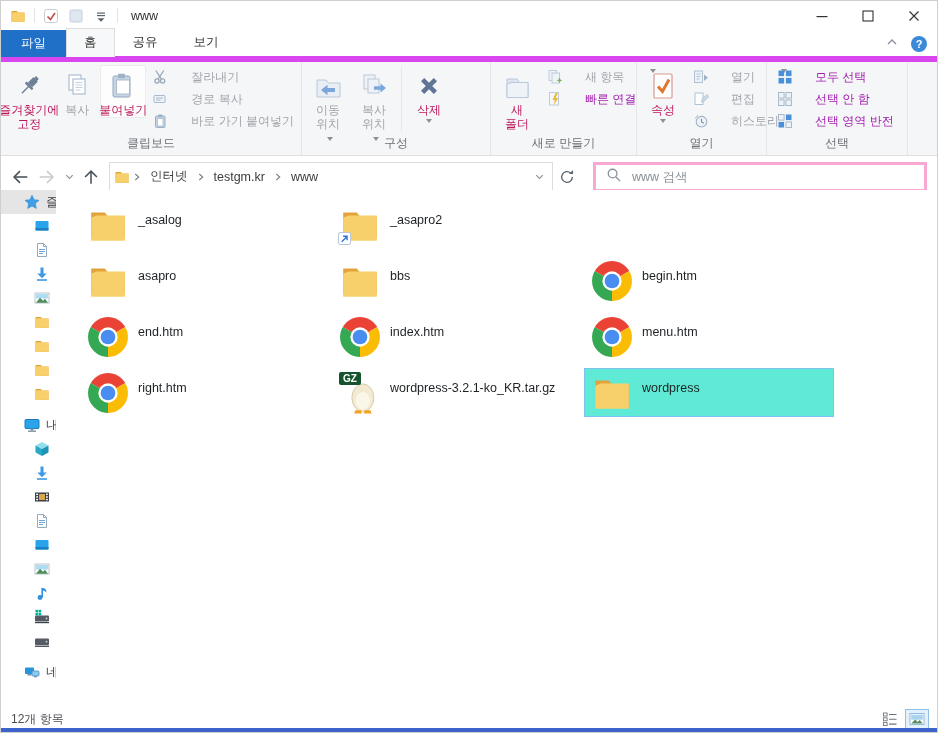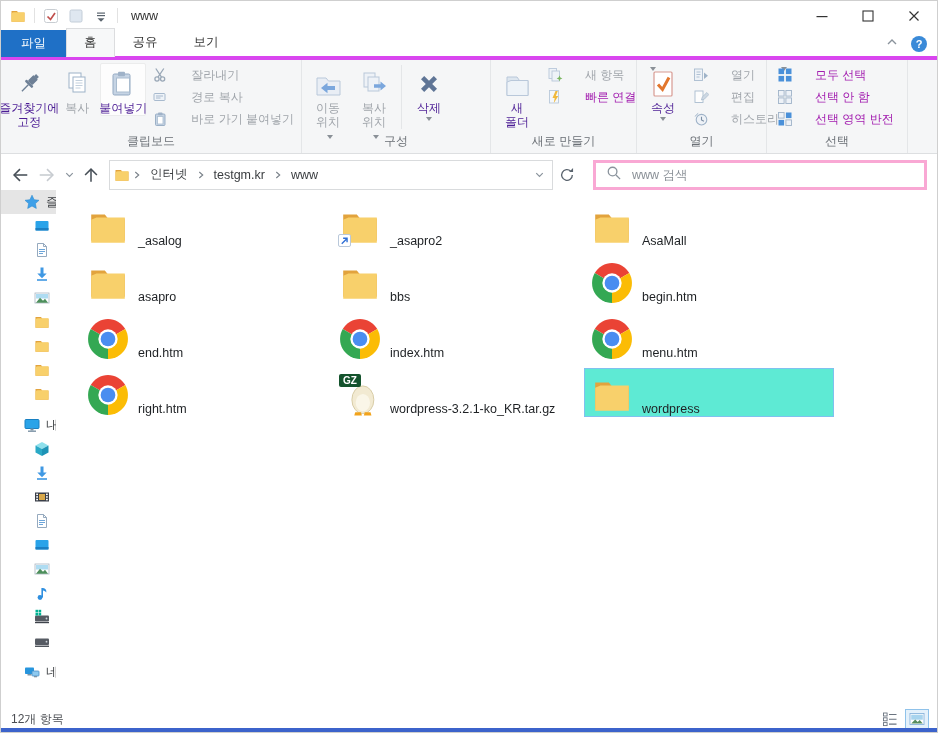--- a/index.html
+++ b/index.html
@@ -7,38 +7,38 @@
     font-family:"Liberation Sans",sans-serif;font-size:12px;color:#3c4043;
     overflow:hidden;border:1px solid #cfcfcf;box-sizing:border-box;}
   
   .titlebar{height:29px;display:flex;align-items:center;padding-left:8px;gap:7px;background:#fff;}
   .qicon{display:flex;align-items:center;justify-content:center;width:18px;height:18px;}
   .qat-sep{width:1px;height:15px;background:#e2e2e2;}
   .title{margin-left:6px;font-size:12.5px;color:#333;}
   .wincontrols{margin-left:auto;display:flex;height:100%;}
   .wc{width:46px;height:100%;display:flex;align-items:center;justify-content:center;}
   
-  .tabrow{height:26px;display:flex;align-items:flex-end;background:#fff;border-bottom:4px solid #d946ef;}
+  .tabrow{height:26px;display:flex;align-items:flex-end;background:#fff;border-bottom:6px solid #d946ef;}
   .tab{padding:5px 17px 5px;font-size:12.5px;color:#333;margin-bottom:-1px;border:1px solid transparent;}
   .tab.primary{background:#1f70c6;color:#fff;padding:5px 20px;border:none;}
   .tab.active{background:#f7f8f9;border:1px solid #dcdddf;border-bottom:1px solid #f6f7f8;}
   .tabrow-right{margin-left:auto;display:flex;align-items:center;gap:12px;padding:0 10px 4px 0;}
   .helpbtn{width:16px;height:16px;border-radius:50%;background:#3a8ad8;color:#fff;font-weight:bold;
     font-size:11px;display:flex;align-items:center;justify-content:center;}
   
   .ribbon{position:relative;height:93px;background:#f5f6f7;border-bottom:1px solid #dddfe1;display:flex;}
   .rgroup{position:relative;border-right:1px solid #e4e6e8;box-sizing:border-box;padding-top:3px;flex:none;}
   .g0{width:301px}.g1{width:189px}.g2{width:146px}.g3{width:130px}.g4{width:141px}
   .gbody{display:flex;align-items:flex-start;height:70px;padding:0 3px;}
   .glabel{position:absolute;bottom:3px;left:0;right:0;text-align:center;color:#6a6f75;font-size:12px;}
   .bigbtn{display:flex;flex-direction:column;align-items:center;padding:3px 5px 0;border:1px solid transparent;
     border-radius:2px;min-width:34px;}
   .bigbtn.highlight{background:#fdfdfd;border-color:#ebecec;}
   .bicon{height:34px;display:flex;align-items:center;justify-content:center;}
-  .blabel{font-size:12px;line-height:14px;text-align:center;color:#4c1d95;white-space:nowrap;}
+  .blabel{font-size:12px;line-height:14px;text-align:center;color:#be185d;white-space:nowrap;}
   .disabled .blabel,.disabled .slabel{color:#a0a5ab;}
   .smallcol{display:flex;flex-direction:column;padding-top:4px;margin-left:3px;}
   .smallbtn{display:flex;height:22px;gap:22px;padding:0 4px;white-space:nowrap;}
   .slabel{font-size:12px;color:#a21caf;}
   .vsep{width:1px;background:#e4e6e8;height:64px;margin:2px 4px 0;flex:none;}
   .caret{display:inline-block;width:0;height:0;border-left:3.5px solid transparent;
     border-right:3.5px solid transparent;border-top:4px solid #8a9097;margin-left:4px;vertical-align:middle;}
   .caret-row{height:8px;display:flex;align-items:center;justify-content:center;}
   
   .navbar{height:41px;display:flex;align-items:center;padding:0 10px 0 6px;gap:1px;border-bottom:1px solid #ececec;background:#fff;}
@@ -52,21 +52,21 @@
     flex:1;margin-left:12px;padding:0 10px;box-sizing:border-box;}
   .searchbox input{border:none;outline:none;flex:1;font-family:inherit;font-size:12.5px;color:#555;}
   .searchbox input::placeholder{color:#8a9097;opacity:1;}
   
   .sidebar{position:absolute;top:189px;left:0;width:55px;height:518px;overflow:hidden;background:#fff;}
   .sbitem{display:flex;align-items:center;height:24px;gap:6px;white-space:nowrap;font-size:12.5px;color:#3a3d40;}
   .sbitem.sel{background:#e5e5e5;}
   .ind1{padding-left:23px}.ind2{padding-left:33px}
   .gap{margin-top:7px}
   .content{position:absolute;left:55px;top:189px;right:0;height:518px;background:#fff;}
-  .fileitem{position:absolute;width:250px;height:49px;display:flex;align-items:flex-end;
+  .fileitem{position:absolute;width:250px;height:49px;display:flex;align-items:flex-start;
     padding:3px 0 0 6px;box-sizing:border-box;border:1px solid transparent;}
   .fileitem.sel{border-color:#7fc1ef;background:#5eead4;}
   .ficon{width:42px;height:42px;position:relative;flex:none;}
   .fname{margin:9px 0 0 9px;font-size:12.5px;color:#1e2124;white-space:nowrap;}
   .shortcut-badge{position:absolute;left:-1px;bottom:1px;width:13px;height:13px;background:#fff;
     border:1px solid #b9c8da;border-radius:2px;box-sizing:border-box;display:flex;align-items:center;justify-content:center;}
   
   .statusbar{position:absolute;left:0;right:0;top:707px;height:22px;display:flex;align-items:center;
     padding-left:10px;font-size:12px;color:#4a4d52;background:#fff;}
   .viewbtns{margin-left:auto;display:flex;margin-right:8px;gap:3px;}
@@ -682,27 +682,20 @@
         <div class="ficon"><svg width="42" height="42" viewBox="0 0 40 40" xmlns="http://www.w3.org/2000/svg">
             <path d="M4 8h13l3 4h16v21H4z" fill="#e2a33d"></path>
             <path d="M4 35V13l5-2h27v24z" fill="#f8d06b"></path>
           </svg><div class="shortcut-badge">
             <svg width="11" height="11" viewBox="0 0 12 12" xmlns="http://www.w3.org/2000/svg">
               <path d="M3 9.5 8.5 4M4.5 3.5h4.3v4.3" stroke="#2f6fd6" stroke-width="1.5" fill="none"></path>
             </svg>
           </div></div>
         <div class="fname">_asapro2</div>
       </div>
-      <div class="fileitem" style="left: 528px; top: 10px;">
-        <div class="ficon"><svg width="42" height="42" viewBox="0 0 40 40" xmlns="http://www.w3.org/2000/svg">
-            <path d="M4 8h13l3 4h16v21H4z" fill="#e2a33d"></path>
-            <path d="M4 35V13l5-2h27v24z" fill="#f8d06b"></path>
-          </svg></div>
-        <div class="fname">AsaMall</div>
-      </div>
       <div class="fileitem" style="left: 24px; top: 66px;">
         <div class="ficon"><svg width="42" height="42" viewBox="0 0 40 40" xmlns="http://www.w3.org/2000/svg">
             <path d="M4 8h13l3 4h16v21H4z" fill="#e2a33d"></path>
             <path d="M4 35V13l5-2h27v24z" fill="#f8d06b"></path>
           </svg></div>
         <div class="fname">asapro</div>
       </div>
       <div class="fileitem" style="left: 276px; top: 66px;">
         <div class="ficon"><svg width="42" height="42" viewBox="0 0 40 40" xmlns="http://www.w3.org/2000/svg">
             <path d="M4 8h13l3 4h16v21H4z" fill="#e2a33d"></path>

